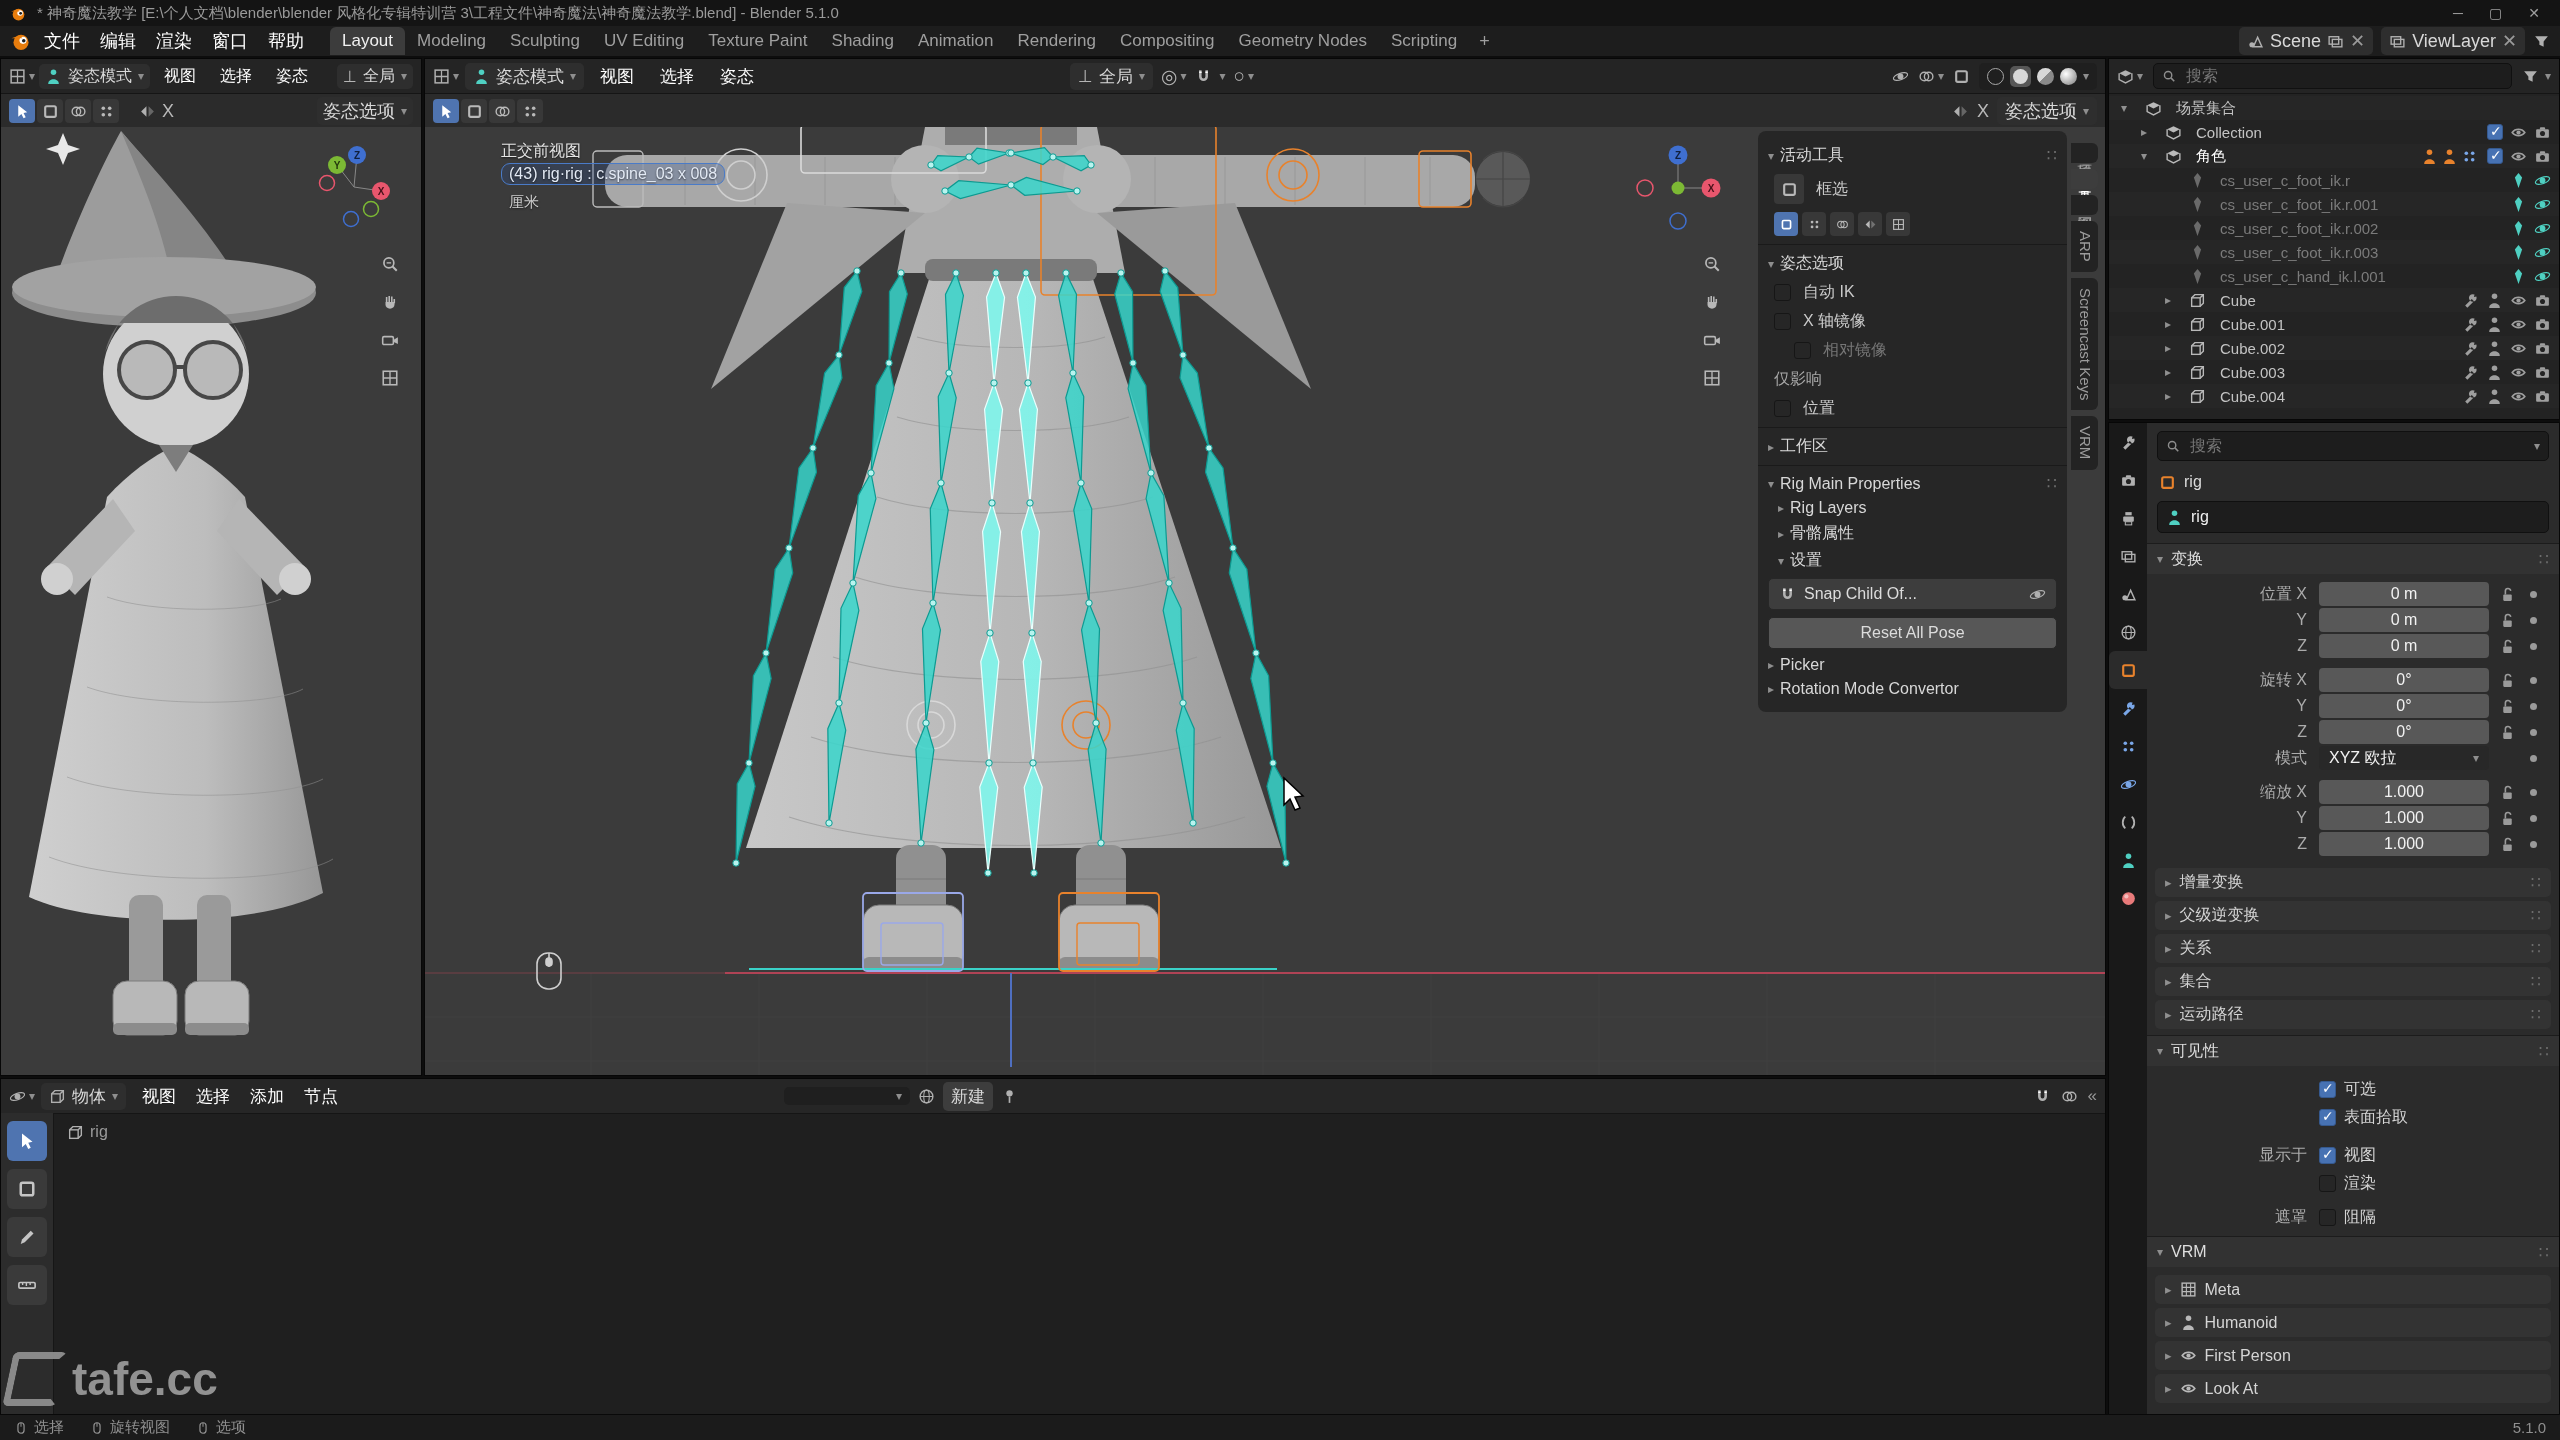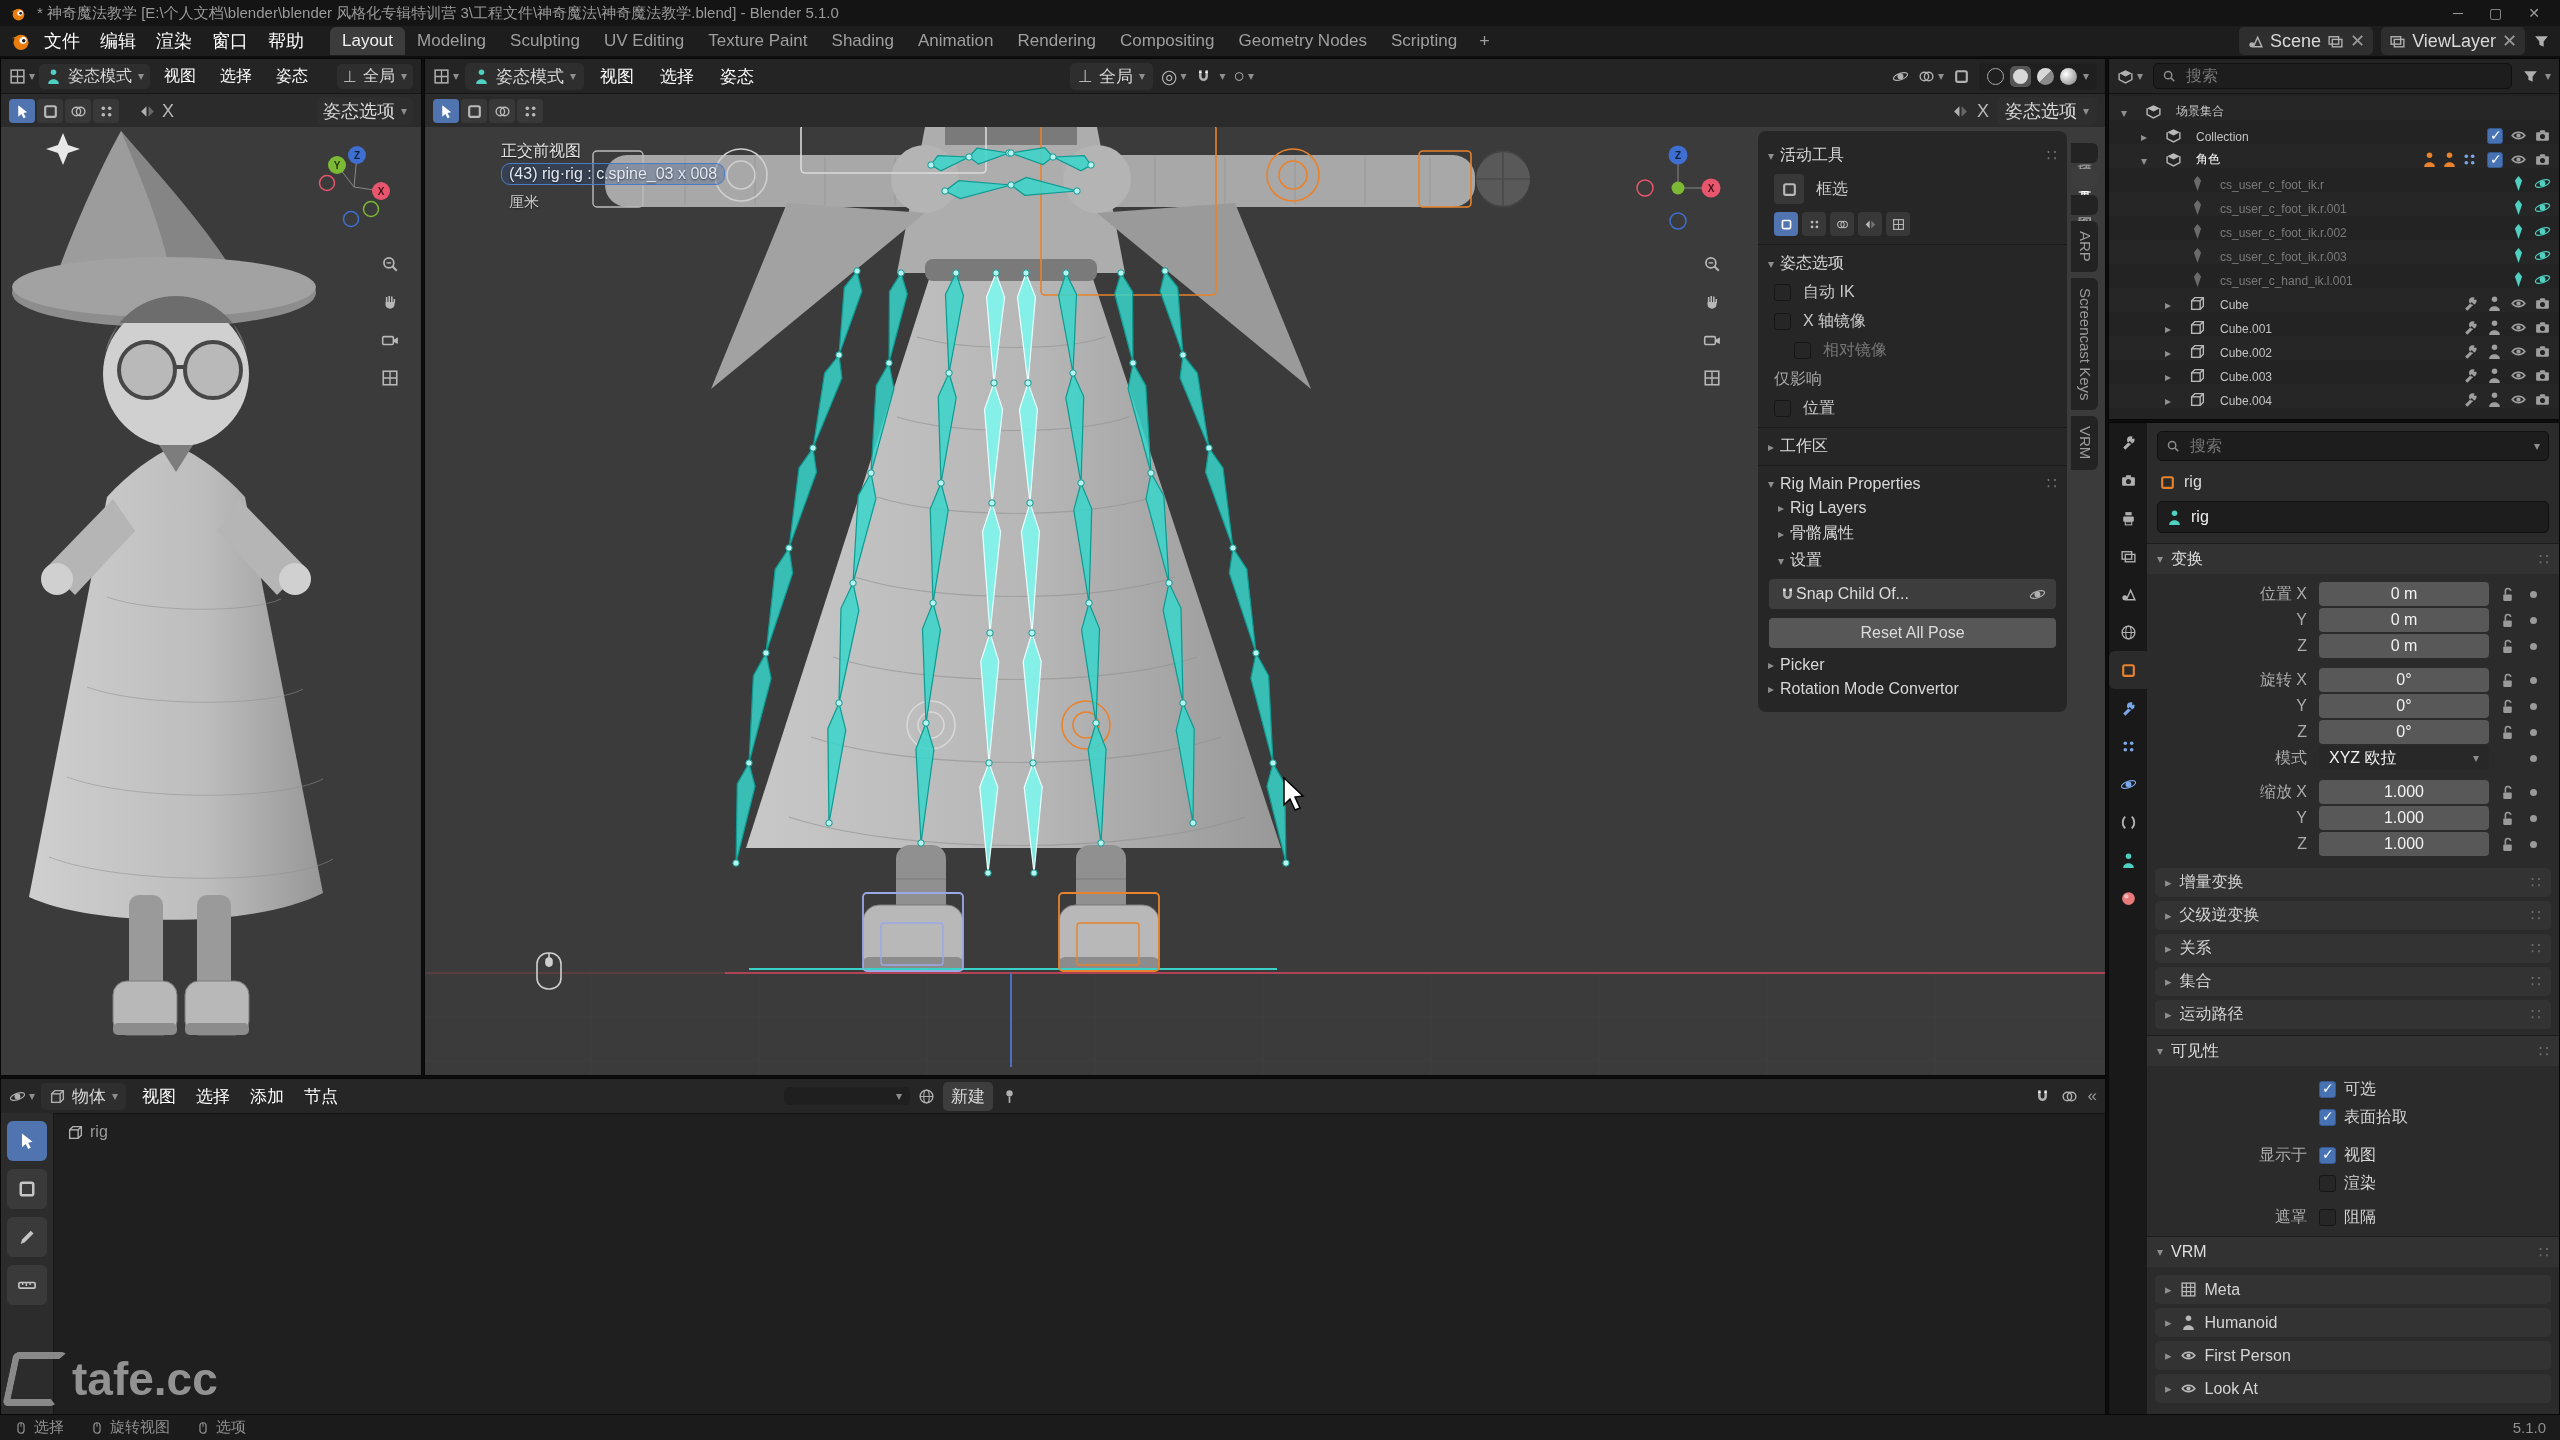--- a/index.html
+++ b/index.html
@@ -31,29 +31,29 @@
 .vpbody{position:absolute;left:0;right:0;top:68px;bottom:0;background:#3b3b3b;overflow:hidden}
 
 #npanel{position:absolute;width:309px;background:rgba(37,37,37,.96);border-radius:8px;padding:8px 10px;box-sizing:border-box;font-size:16px;color:#cacaca;z-index:8}
 .np-h{display:flex;align-items:center;gap:6px;color:#d8d8d8;margin:6px 0}
 .np-grip{margin-left:auto;color:#6f6f6f}
 .np-row{display:flex;align-items:center;gap:12px;margin:8px 0 8px 6px}
 .np-sep{height:1px;background:#1a1a1a;margin:8px -10px}
 .cb{width:17px;height:17px;background:#262626;border:1px solid #161616;border-radius:3px;box-sizing:border-box;position:relative;flex:0 0 auto}
 .cb.on{background:#4772b3;border-color:#35598f}
 .cb.on::after{content:"✓";position:absolute;left:2px;top:-2px;color:#fff;font-size:14px}
-.npbtn{display:flex;align-items:center;gap:0;background:#3d3d3d;border:1px solid #272727;border-radius:5px;height:30px;padding:0 10px;margin:7px 0;color:#dcdcdc;justify-content:center}
+.npbtn{display:flex;align-items:center;gap:8px;background:#3d3d3d;border:1px solid #272727;border-radius:5px;height:30px;padding:0 10px;margin:7px 0;color:#dcdcdc;justify-content:center}
 .npbtn.light{background:#575757}
 .dis{color:#767676}
 
 .vtab{writing-mode:vertical-rl;background:#232323;color:#9c9c9c;border-radius:0 6px 6px 0;padding:10px 4px;font-size:15px;margin:3px 0;white-space:nowrap}
 .vtab.active{background:#3d3d3d;color:#fff}
 
 #outliner{background:#232323}
-.o-row{height:24px;display:flex;align-items:flex-end;gap:14px;padding:0 8px;font-size:12px;color:#c3c3c3;white-space:nowrap}
+.o-row{height:24px;display:flex;align-items:center;gap:14px;padding:0 8px;font-size:15px;color:#c3c3c3;white-space:nowrap}
 .o-row:nth-child(odd){background:#262626}
 .o-chev{width:14px;color:#909090;font-size:12px;text-align:center}
 .t-col .o-chev::before,.t-mesh .o-chev::before{content:"▸"}
 .t-scene .o-chev::before{content:"▾"}
 .open .o-chev::before{content:"▾"}
 .ind1{padding-left:28px}.ind2{padding-left:52px}
 .o-ic{display:none;color:#b9b9b9}
 .t-scene .o-ic-col,.t-col .o-ic-col{display:block}
 .t-bone .o-ic-bone{display:block;color:#9a9a9a}
 .t-mesh .o-ic-cube{display:block}

